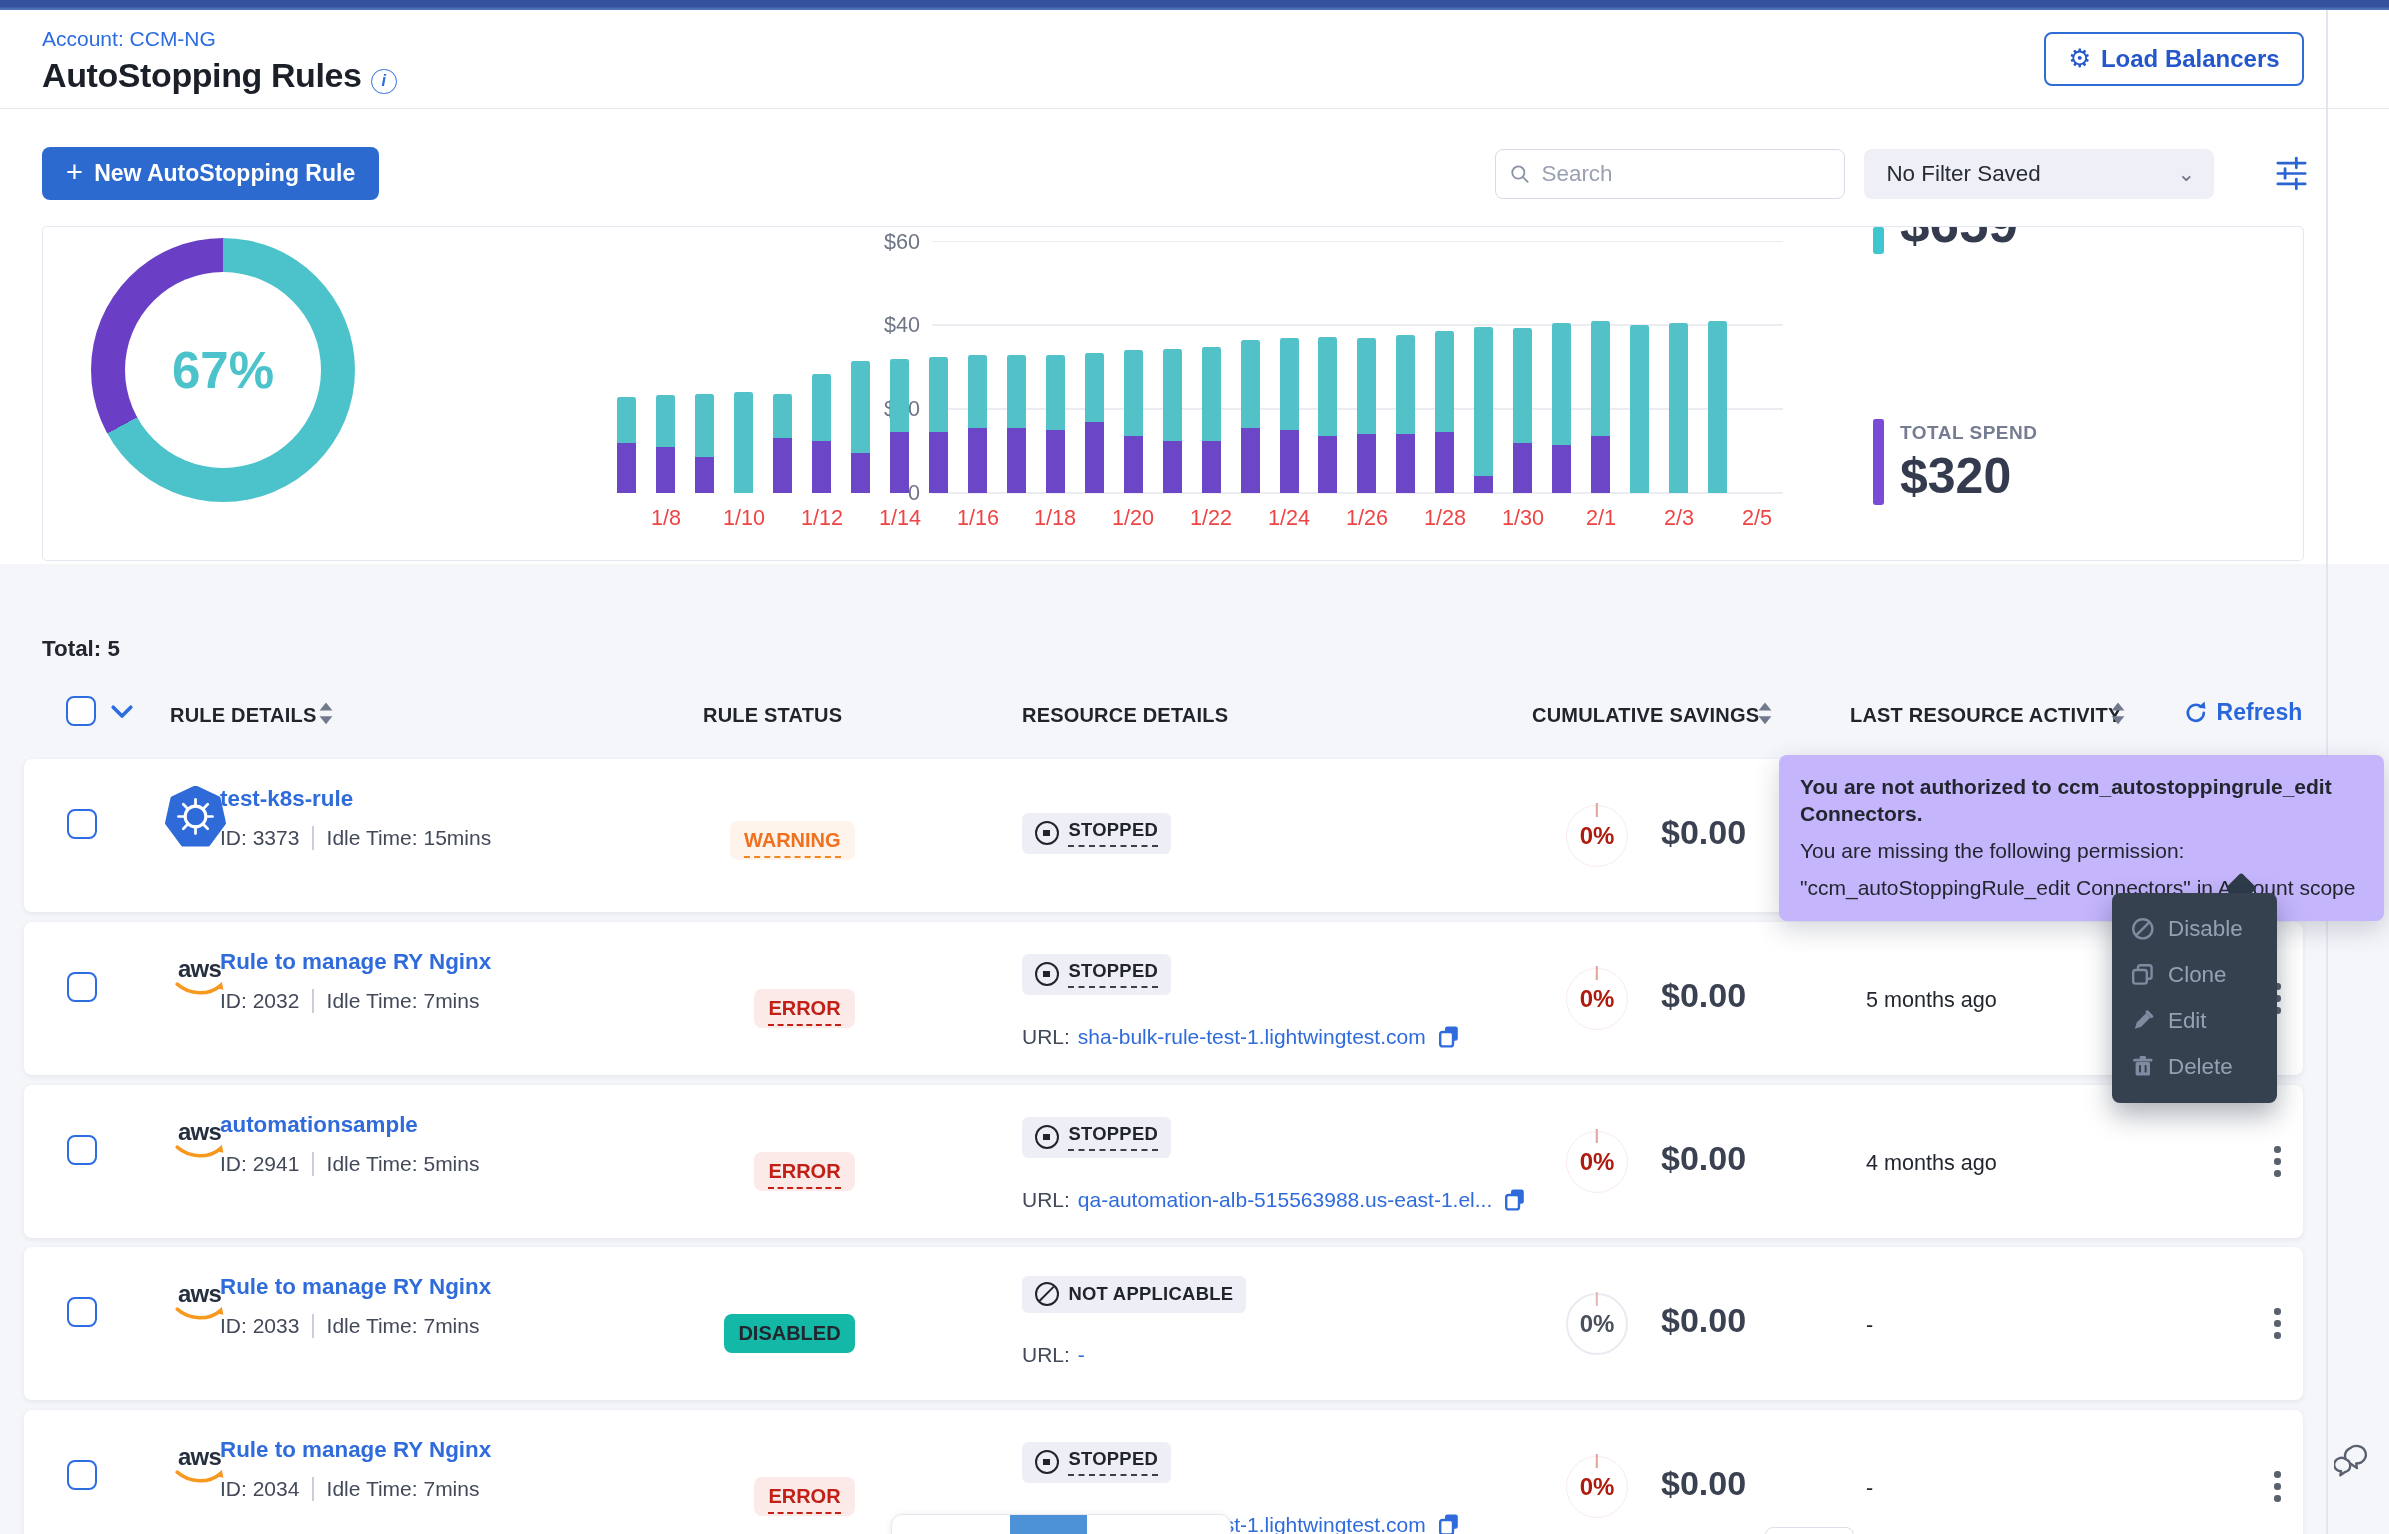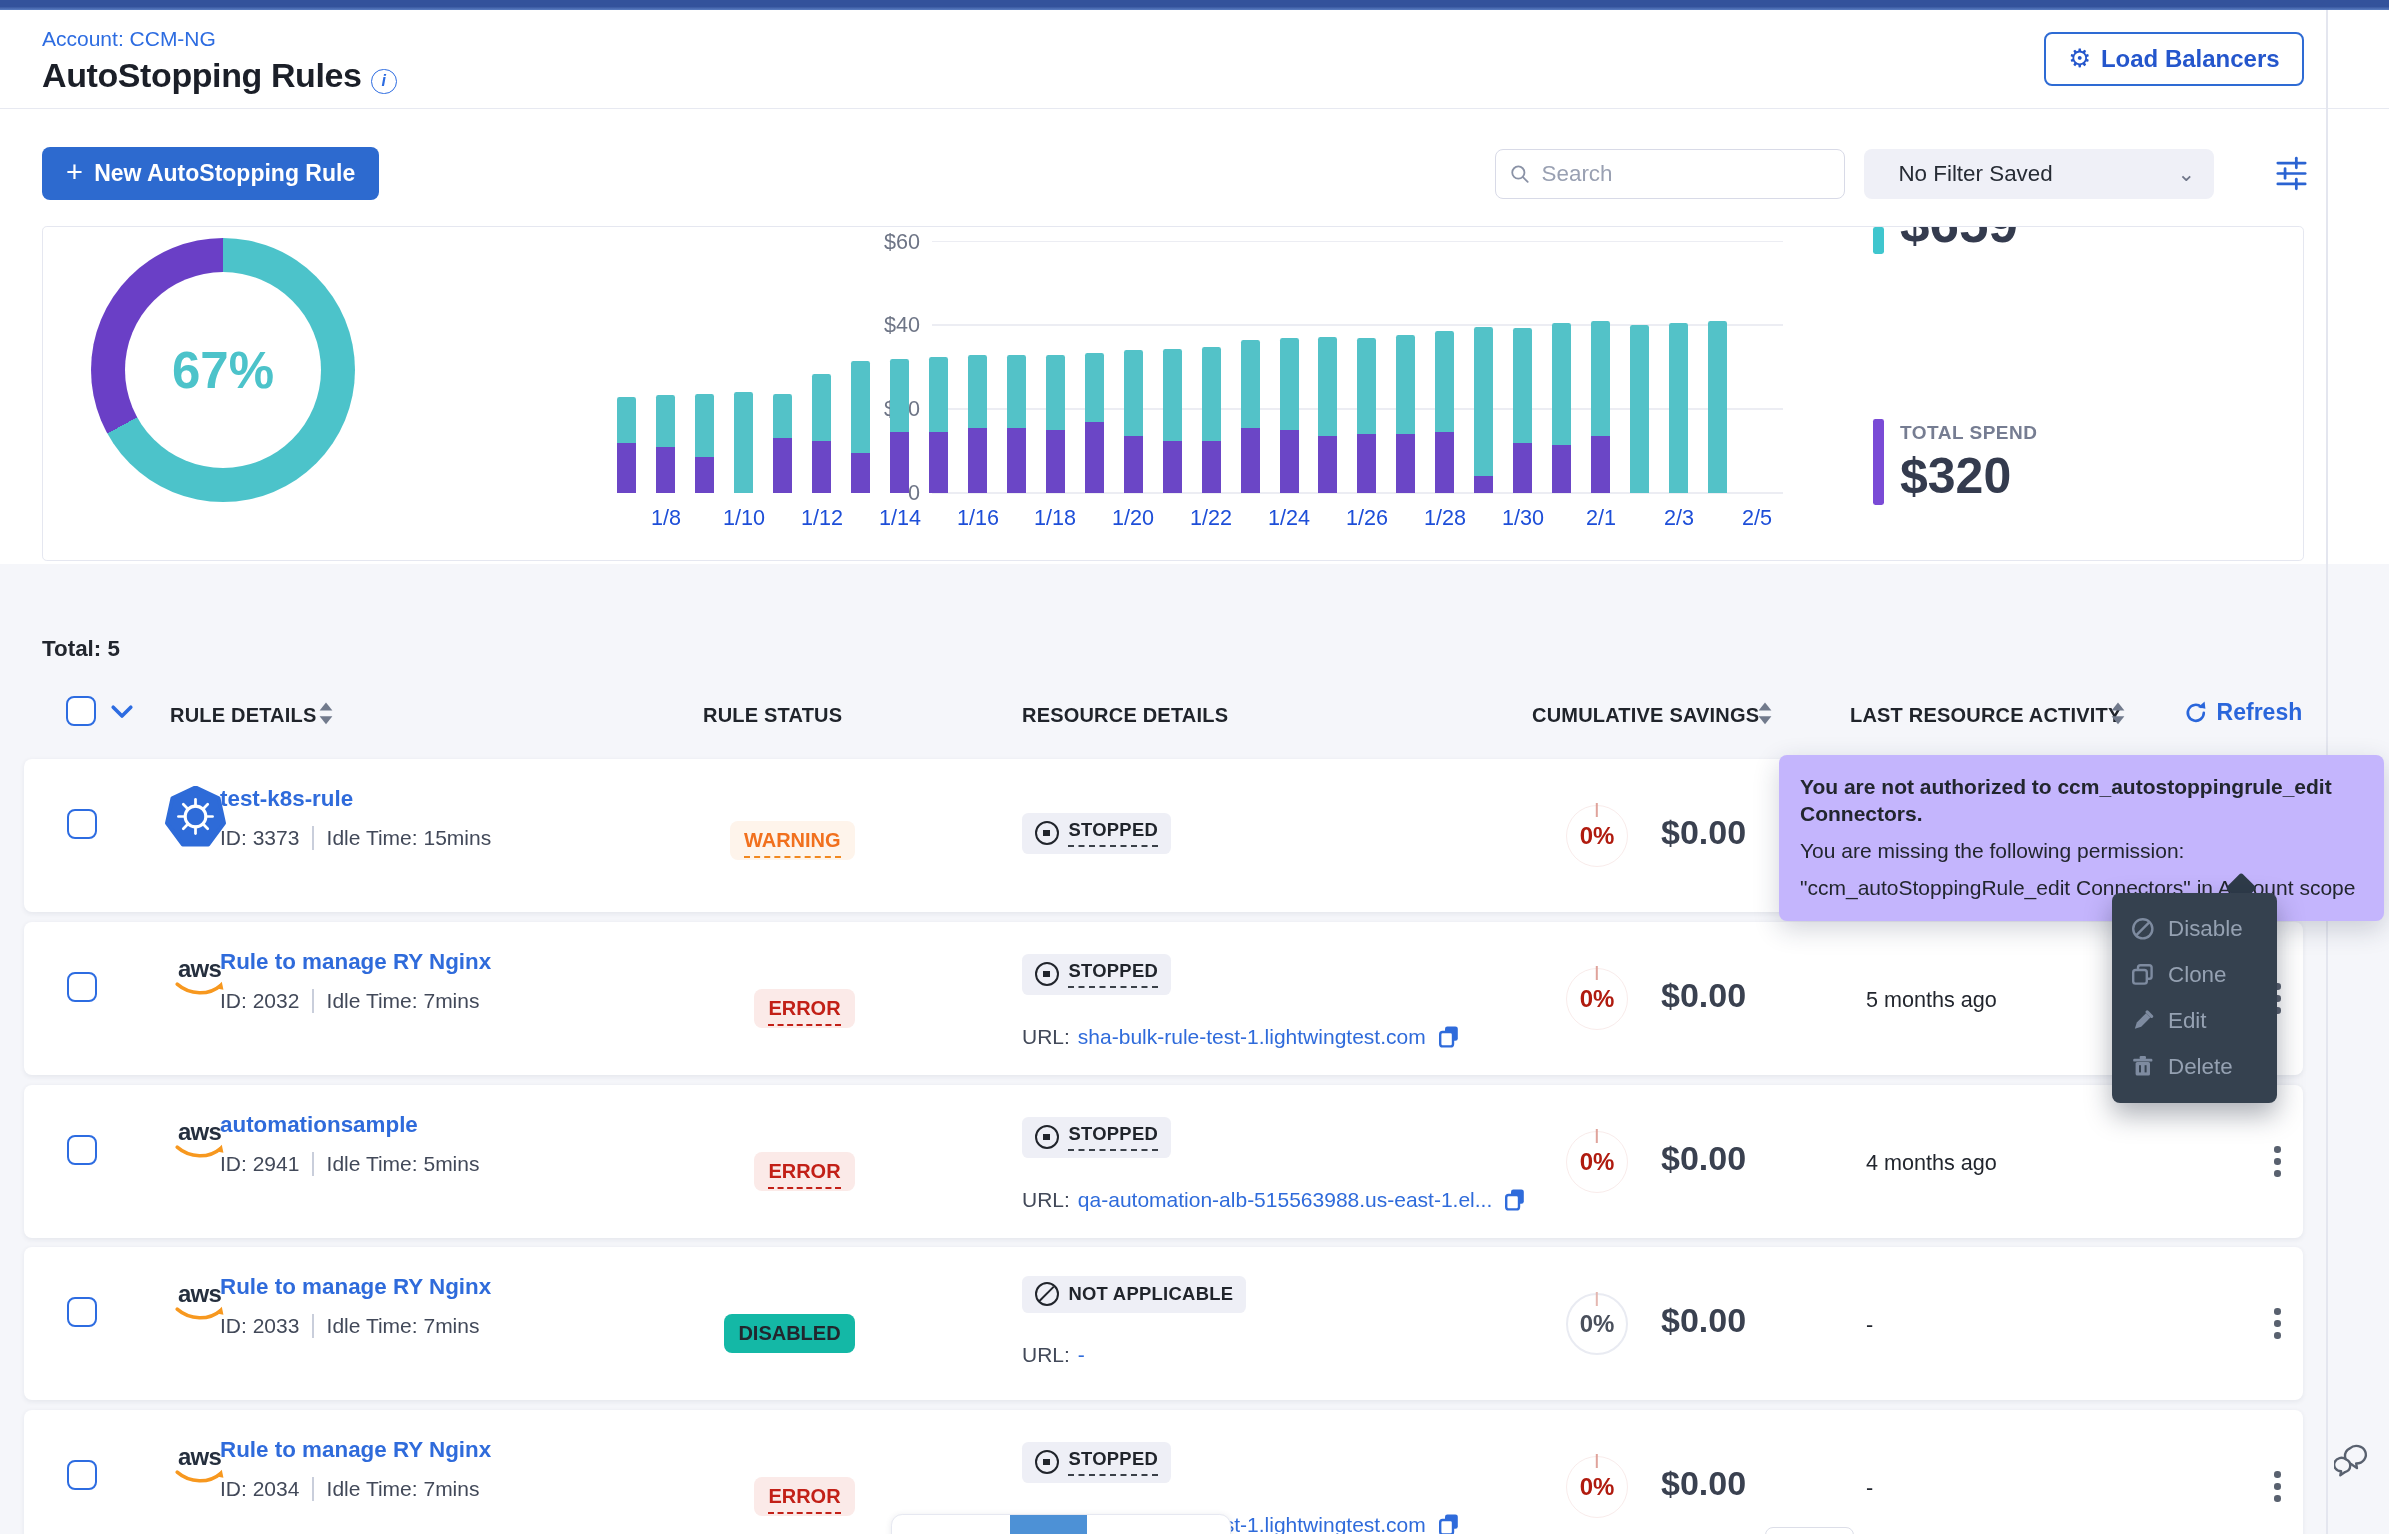--- a/index.html
+++ b/index.html
@@ -29,38 +29,38 @@
     border-radius:8px; display:flex; align-items:center; gap:11.2px; cursor:pointer; }
   .new-btn .plus { color:#fff; font-size:29px; font-weight:400; line-height:1; margin-top:-2.4px; }
   .new-btn .lbl { color:#fff; font-size:23px; font-weight:700; }
   .search-box { position:absolute; left:1495px; top:40px; width:350px; height:50px; border:1.6px solid #D8DAE7;
     border-radius:8px; background:#fff; display:flex; align-items:center; padding:0 12.8px; }
   .search-box input { border:none; outline:none; font-size:22.4px; color:#333; width:100%; margin-left:11.2px;
     font-family:"Liberation Sans", sans-serif; }
   .search-box input::placeholder { color:#99A0B2; }
   .filter-select { position:absolute; left:1864px; top:40px; width:350px; height:50px; background:#EFF0F7;
     border-radius:8px; display:flex; align-items:center; justify-content:space-between; padding:0 19px 0 22.4px; cursor:pointer; }
-  .filter-select .val { font-size:22.4px; color:#272C35;margin-left:12px; }
+  .filter-select .val { font-size:22.4px; color:#272C35; }
   .filter-select .chev { font-size:21px; color:#6F7689; }
   .filter-ic { position:absolute; left:2273px; top:46px; width:37px; height:37px; cursor:pointer; }
 
   
   .chart-card { position:absolute; left:42px; top:226px; width:2262px; height:335px; background:#fff;
     border:1.6px solid #E5E7F0; border-radius:4.8px; overflow:hidden; }
   .donut { position:absolute; left:48px; top:11.2px; width:264px; height:264px; border-radius:50%; }
   .donut .hole { position:absolute; left:34px; top:34px; width:196px; height:196px; border-radius:50%; background:#fff;
     display:flex; align-items:center; justify-content:center; }
   .donut .pct { font-size:51px; font-weight:700; color:#4CC3CA; }
   .gridline { position:absolute; height:1.6px; background:#ECEDF3; left:889px; width:851px; }
   .ylab { position:absolute; width:72px; left:805px; text-align:right; font-size:21.6px; color:#6E7586; }
   .bars { position:absolute; left:574px; top:13.6px; width:1182px; height:252px; }
   .bar { position:absolute; bottom:0; width:19px; display:flex; flex-direction:column; justify-content:flex-end; }
   .bar .seg-top { width:100%; background:#53C2C8; border-radius:2.4px 2.4px 0 0; }
   .bar .seg-bot { width:100%; background:#6B46C6; }
-  .xlab { position:absolute; top:278px; transform:translateX(-50%); font-size:21.6px; color:#1d4ed8; }
+  .xlab { position:absolute; top:278px; transform:translateX(-50%); font-size:21.6px; color:#ef4444; }
   .stat-accent { position:absolute; width:11.2px; border-radius:2.4px; }
   .stat-savings-accent { left:1830px; top:0; height:27px; background:#3FC6CE; }
   .stat-savings-val { position:absolute; left:1857px; top:-34px; font-size:53px; font-weight:800; color:#343B4E; }
   .stat-spend-accent { left:1830px; top:192px; height:86px; background:#7A4BD6; }
   .stat-spend-label { position:absolute; left:1857px; top:195px; font-size:19px; font-weight:700; color:#767D92; letter-spacing:0.5px; }
   .stat-spend-val { position:absolute; left:1857px; top:220px; font-size:50px; font-weight:800; color:#343B4E; }
 
   
   .table-bg { position:absolute; left:0; top:564px; width:2389px; height:971px; background:#F5F6FA; }
   .total-count { position:absolute; left:42px; top:636px; font-size:22.4px; font-weight:600; color:#22262E; }

